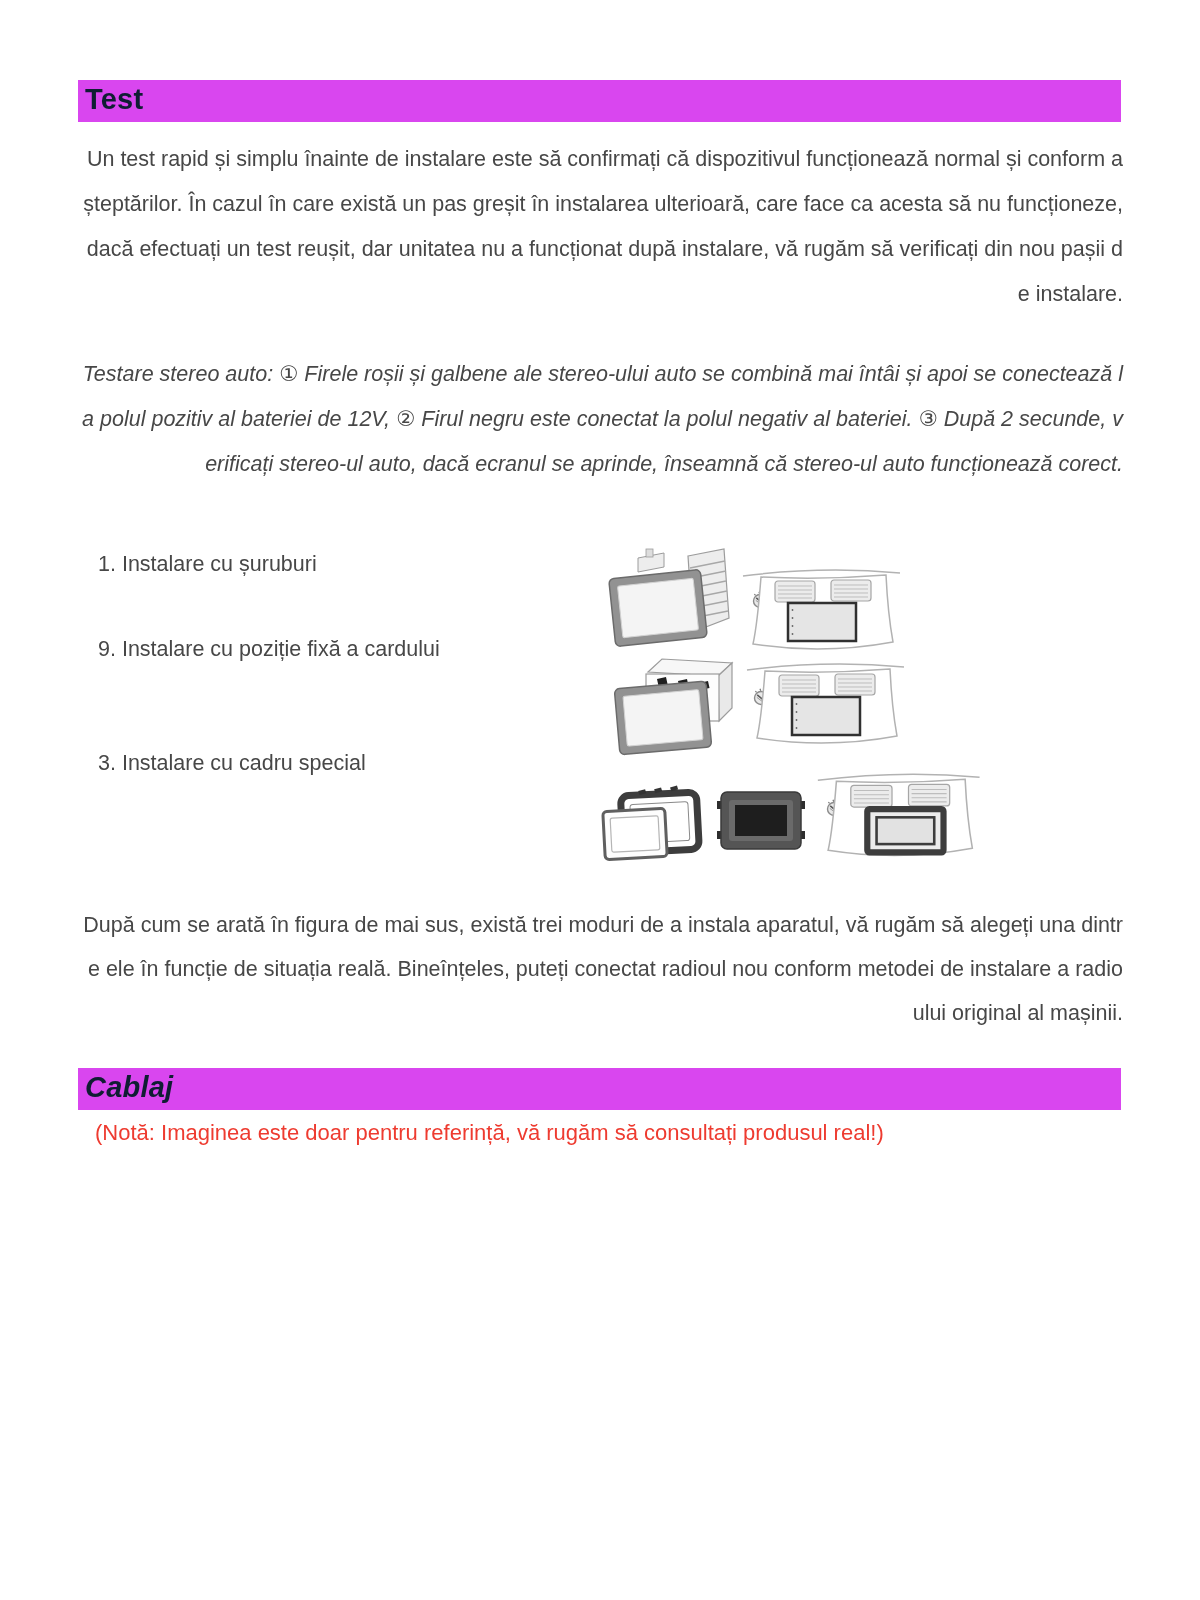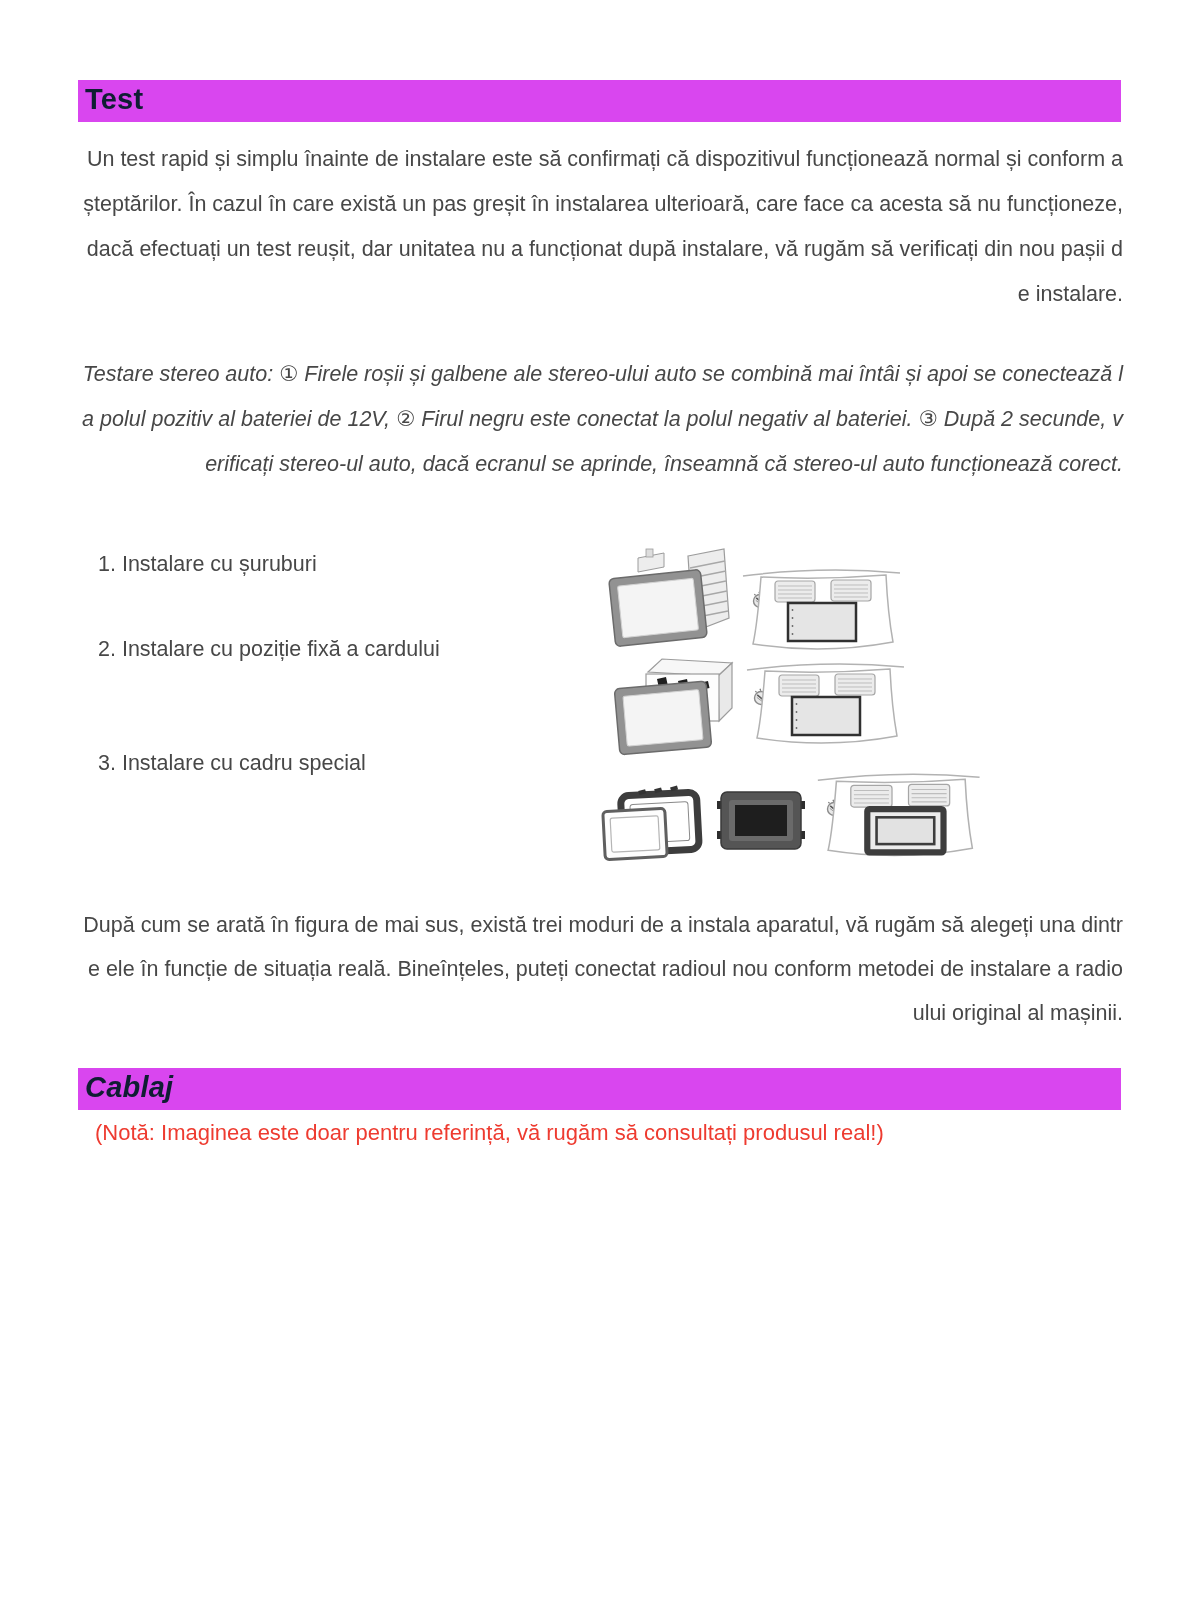--- a/index.html
+++ b/index.html
@@ -54,21 +54,21 @@
   <div class="section-bar bar-test">
     <div class="section-title">Test</div>
   </div>
 
   <div class="para p1">Un test rapid și simplu înainte de instalare este să confirmați că dispozitivul funcționează normal și conform așteptărilor. În cazul în care există un pas greșit în instalarea ulterioară, care face ca acesta să nu funcționeze, dacă efectuați un test reușit, dar unitatea nu a funcționat după instalare, vă rugăm să verificați din nou pașii de instalare.</div>
 
   <div class="para p2">Testare stereo auto: ① Firele roșii și galbene ale stereo-ului auto se combină mai întâi și apoi se conectează la polul pozitiv al bateriei de 12V, ② Firul negru este conectat la polul negativ al bateriei. ③ După 2 secunde, verificați stereo-ul auto, dacă ecranul se aprinde, înseamnă că stereo-ul auto funcționează corect.</div>
 
   <div class="figure">
     <div class="method m1">1. Instalare cu șuruburi</div>
-    <div class="method m2">2. Instalare cu poziție fixă a cardului</div>
+    <div class="method m2">9. Instalare cu poziție fixă a cardului</div>
     <div class="method m3">3. Instalare cu cadru special</div>
 
     <svg class="figure-art" width="430" height="348" viewBox="0 0 430 348" xmlns="http://www.w3.org/2000/svg">
       <defs>
 
         <g id="screw-shape">
           <circle cx="0" cy="0" r="6.5" fill="#e9e9e9" stroke="#8b8b8b" stroke-width="1.4"></circle>
           <line x1="-3.8" y1="-3.2" x2="3.8" y2="3.2" stroke="#5a5a5a" stroke-width="1.6"></line>
           <line x1="-4.2" y1="-0.6" x2="2.6" y2="4.4" stroke="#9a9a9a" stroke-width="1"></line>
           <line x1="-1" y1="-9.2" x2="-0.3" y2="-7.2" stroke="#777777" stroke-width="1.2"></line>

